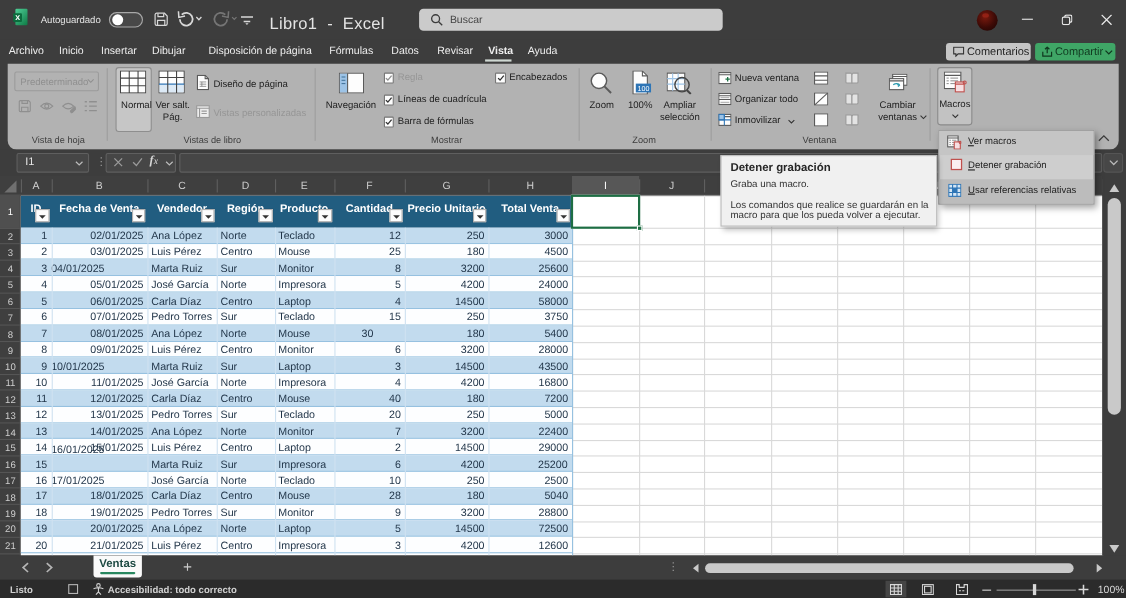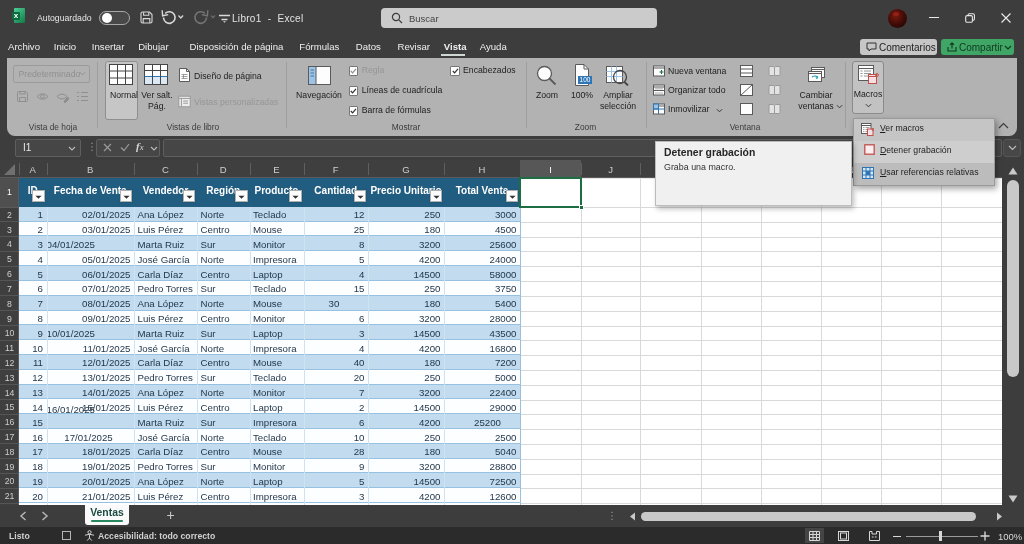--- a/index.html
+++ b/index.html
@@ -30,21 +30,21 @@
     </svg>
 <svg class="abs" style="left:193px;top:9px" width="24" height="16" viewBox="0 0 24 16">
       <path d="M13.5 8.5 A5.8 5.8 0 1 1 11.8 4.4" fill="none" stroke="#757575" stroke-width="1.6"></path>
       <path d="M14.8 1.2 L14.4 6.8 L8.8 5.6" fill="none" stroke="#757575" stroke-width="1.4"></path>
       <path d="M18 6.5 l2 2.2 2-2.2" fill="none" stroke="#757575" stroke-width="1.1"></path>
     </svg>
 <svg class="abs" style="left:219px;top:13px" width="11" height="10" viewBox="0 0 11 10">
       <path d="M0 2.5 H11 M2.5 6.5 H8.5" stroke="#d8d8d8" stroke-width="1.3"></path>
       <path d="M4 8.2 l1.5 1.6 1.5-1.6z" fill="#d8d8d8"></path>
     </svg>
-<div class="abs" style="left:232px;top:13px;color:#e4e4e4;font-size:10px;letter-spacing:0.3px">Libro1&nbsp;&nbsp;-&nbsp;&nbsp;Excel</div>
+<div class="abs" style="left:245px;top:13px;color:#e4e4e4;font-size:15px;letter-spacing:0.3px">Libro1&nbsp;&nbsp;-&nbsp;&nbsp;Excel</div>
 <div class="abs" style="left:381px;top:8px;width:276px;height:20px;background:#cbcbcb;border-radius:4px"></div>
 <svg class="abs" style="left:391px;top:12px" width="12" height="12" viewBox="0 0 12 12">
       <circle cx="5" cy="5" r="3.6" fill="none" stroke="#3c3c3c" stroke-width="1.2"></circle>
       <path d="M7.8 7.8 L11 11" stroke="#3c3c3c" stroke-width="1.2"></path>
     </svg>
 <div class="abs" style="left:409px;top:12.5px;color:#444;font-size:9.5px">Buscar</div>
 <div class="abs" style="left:888px;top:9px;width:19px;height:19px;border-radius:50%;background:radial-gradient(circle at 40% 35%, #7a1a0e, #3c0a06 55%, #190402)"></div>
 <div class="abs" style="left:893px;top:12px;width:6px;height:4px;border-radius:50%;background:#a02518;opacity:.75"></div>
 <div class="abs" style="left:929px;top:17px;width:10px;height:1.4px;background:#e8e8e8"></div>
 <svg class="abs" style="left:965px;top:13px" width="10" height="10" viewBox="0 0 10 10">
@@ -572,24 +572,24 @@
 <div class="abs" style="left:368px;top:401.895px;width:76px;text-align:right;padding-right:3.5px;color:#1f3347;font-size:9.7px;white-space:nowrap">14500</div>
 <div class="abs" style="left:444px;top:401.895px;width:76px;text-align:right;padding-right:3.5px;color:#1f3347;font-size:9.7px;white-space:nowrap">29000</div>
 <div class="abs" style="left:19px;top:414.21000000000004px;width:501px;height:14.815px;background:#c2dbee;border-bottom:1px solid #96c1e0"></div>
 <div class="abs" style="left:19px;top:416.71000000000004px;width:27.5px;text-align:right;padding-right:3.5px;color:#1f3347;font-size:9.7px;white-space:nowrap">15</div>
 <div class="abs" style="left:46.5px;top:404px;width:87.5px;text-align:left;padding-right:3.5px;color:#1f3347;font-size:9.7px;white-space:nowrap">16/01/2025</div>
 <div class="abs" style="left:134px;top:416.71000000000004px;width:63px;text-align:left;padding-left:3.5px;color:#1f3347;font-size:9.7px;white-space:nowrap">Marta Ruiz</div>
 <div class="abs" style="left:197px;top:416.71000000000004px;width:52.5px;text-align:left;padding-left:3.5px;color:#1f3347;font-size:9.7px;white-space:nowrap">Sur</div>
 <div class="abs" style="left:249.5px;top:416.71000000000004px;width:54px;text-align:left;padding-left:3.5px;color:#1f3347;font-size:9.7px;white-space:nowrap">Impresora</div>
 <div class="abs" style="left:303.5px;top:416.71000000000004px;width:64.5px;text-align:right;padding-right:3.5px;color:#1f3347;font-size:9.7px;white-space:nowrap">6</div>
 <div class="abs" style="left:368px;top:416.71000000000004px;width:76px;text-align:right;padding-right:3.5px;color:#1f3347;font-size:9.7px;white-space:nowrap">4200</div>
-<div class="abs" style="left:444px;top:416.71000000000004px;width:76px;text-align:right;padding-right:19px;color:#1f3347;font-size:9.7px;white-space:nowrap">25200</div>
+<div class="abs" style="left:444px;top:416.71000000000004px;width:76px;text-align:right;padding-right:4px;color:#1f3347;font-size:9.7px;white-space:nowrap">25200</div>
 <div class="abs" style="left:19px;top:429.025px;width:501px;height:14.815px;background:#fdfeff;border-bottom:1px solid #96c1e0"></div>
 <div class="abs" style="left:19px;top:431.525px;width:27.5px;text-align:right;padding-right:3.5px;color:#1f3347;font-size:9.7px;white-space:nowrap">16</div>
-<div class="abs" style="left:46.5px;top:431.525px;width:87.5px;text-align:center;padding-right:3.5px;color:#1f3347;font-size:9.7px;white-space:nowrap">17/01/2025</div>
+<div class="abs" style="left:46.5px;top:431.525px;width:87.5px;text-align:left;padding-right:3.5px;color:#1f3347;font-size:9.7px;white-space:nowrap">17/01/2025</div>
 <div class="abs" style="left:134px;top:431.525px;width:63px;text-align:left;padding-left:3.5px;color:#1f3347;font-size:9.7px;white-space:nowrap">José García</div>
 <div class="abs" style="left:197px;top:431.525px;width:52.5px;text-align:left;padding-left:3.5px;color:#1f3347;font-size:9.7px;white-space:nowrap">Norte</div>
 <div class="abs" style="left:249.5px;top:431.525px;width:54px;text-align:left;padding-left:3.5px;color:#1f3347;font-size:9.7px;white-space:nowrap">Teclado</div>
 <div class="abs" style="left:303.5px;top:431.525px;width:64.5px;text-align:right;padding-right:3.5px;color:#1f3347;font-size:9.7px;white-space:nowrap">10</div>
 <div class="abs" style="left:368px;top:431.525px;width:76px;text-align:right;padding-right:3.5px;color:#1f3347;font-size:9.7px;white-space:nowrap">250</div>
 <div class="abs" style="left:444px;top:431.525px;width:76px;text-align:right;padding-right:3.5px;color:#1f3347;font-size:9.7px;white-space:nowrap">2500</div>
 <div class="abs" style="left:19px;top:443.84000000000003px;width:501px;height:14.815px;background:#c2dbee;border-bottom:1px solid #96c1e0"></div>
 <div class="abs" style="left:19px;top:446.34000000000003px;width:27.5px;text-align:right;padding-right:3.5px;color:#1f3347;font-size:9.7px;white-space:nowrap">17</div>
 <div class="abs" style="left:46.5px;top:446.34000000000003px;width:87.5px;text-align:right;padding-right:3.5px;color:#1f3347;font-size:9.7px;white-space:nowrap">18/01/2025</div>
 <div class="abs" style="left:134px;top:446.34000000000003px;width:63px;text-align:left;padding-left:3.5px;color:#1f3347;font-size:9.7px;white-space:nowrap">Carla Díaz</div>
@@ -714,12 +714,13 @@
       <rect x="0.5" y="0.5" width="11" height="11" fill="#d6e7f5" stroke="#2e75b6"></rect>
       <path d="M0.5 4 H11.5 M0.5 8 H11.5 M4 0.5 V11.5 M8 0.5 V11.5" stroke="#2e75b6"></path>
       <rect x="4" y="4" width="4" height="4" fill="#2e75b6"></rect>
     </svg>
 <div class="abs" style="left:880px;top:122.5px;color:#1e1e1e;font-size:8.7px;white-space:nowrap"><span style="text-decoration:underline">V</span>er macros</div>
 <div class="abs" style="left:880px;top:144.5px;color:#1e1e1e;font-size:8.7px;white-space:nowrap"><span style="text-decoration:underline">D</span>etener grabación</div>
 <div class="abs" style="left:880px;top:167px;color:#1e1e1e;font-size:8.7px;white-space:nowrap"><span style="text-decoration:underline">U</span>sar referencias relativas</div>
 <div class="abs" style="left:655px;top:141px;width:197px;height:65px;background:#f0f0f0;border:1px solid #bcbcbc;box-shadow:2px 3px 5px rgba(0,0,0,0.25)"></div>
 <div class="abs" style="left:664px;top:146.5px;color:#262626;font-size:10.4px;font-weight:bold">Detener grabación</div>
 <div class="abs" style="left:664px;top:162.3px;color:#333;font-size:8.9px">Graba una macro.</div>
+<div class="abs" style="left:664px;top:181.5px;color:#333;font-size:8.9px;line-height:9.8px;white-space:nowrap">Los comandos que realice se guardarán en la<br>macro para que los pueda volver a ejecutar.</div>
 </div>
 </body></html>

